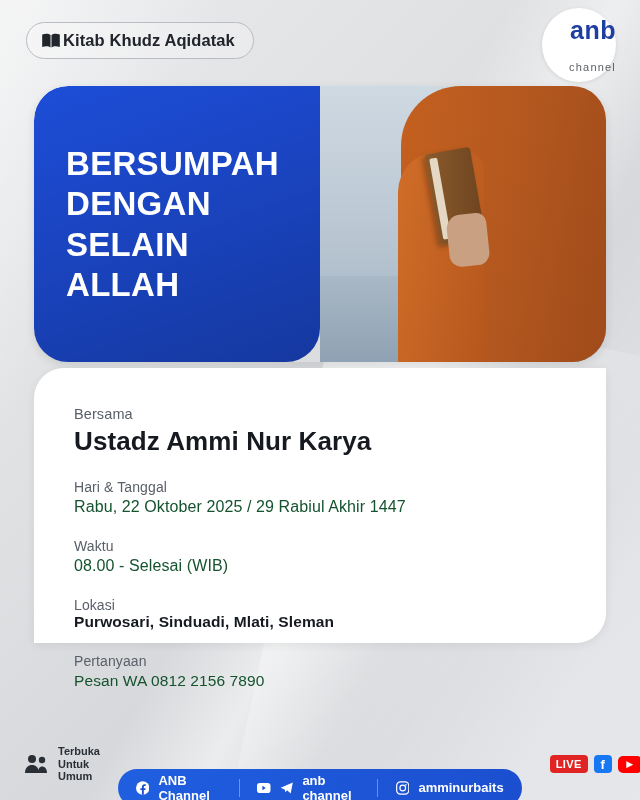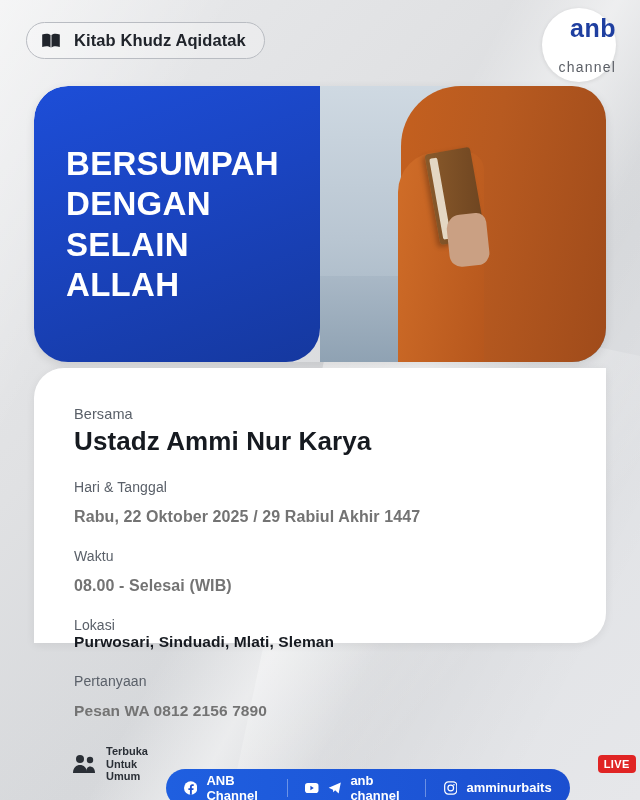--- a/index.html
+++ b/index.html
@@ -31,21 +31,21 @@
     transform: rotate(12deg);
     pointer-events: none;
   }
 
   
   .header {
     position: absolute; top: 22px; left: 26px;
     display: flex; align-items: center;
   }
   .kitab-pill {
-    display: flex; align-items: center; gap: 13px;
+    display: flex; align-items: center; gap: 2px;
     border: 1.5px solid #b9bcc2;
     border-radius: 22px;
     padding: 8px 18px 8px 14px;
     background: rgba(255,255,255,0.25);
   }
   .book-icon { width: 20px; height: 16px; display:block; }
   .kitab-title {
     font-size: 16.5px; font-weight: 700; color: #20242b; letter-spacing: .1px;
   }
   .kitab-sub {
@@ -53,21 +53,21 @@
   }
 
   .logo {
     position: absolute; top: 8px; right: 24px;
     width: 74px; height: 74px; border-radius: 50%;
     background: #ffffff;
     display: flex; flex-direction: column; align-items: flex-end; justify-content: center;
     box-shadow: 0 1px 4px rgba(0,0,0,0.10);
   }
   .logo-main { font-size: 25px; font-weight: 700; color: #1f3fa0; line-height: 1; letter-spacing: .5px; }
-  .logo-sub { font-size: 14px; color: #5b5f66; letter-spacing: 1.2px; margin-top: 18px; }
+  .logo-sub { font-size: 11px; color: #5b5f66; letter-spacing: 1.2px; margin-top: 18px; }
 
   
   .hero {
     position: absolute; top: 86px; left: 34px;
     width: 572px; height: 276px;
     border-radius: 34px 34px 34px 34px;
     overflow: hidden;
     display: flex;
     box-shadow: 0 3px 10px rgba(0,0,0,0.10);
   }
@@ -135,29 +135,29 @@
   }
   .label {
     font-size: 14.5px; color: #5a6069; font-weight: 500; letter-spacing: .1px;
   }
   .speaker {
     font-size: 26px; font-weight: 800; color: #161a20; margin-top: 4px; letter-spacing: .1px;
   }
   .field { margin-top: 22px; }
   .field .label { font-size: 14px; }
   .value {
-    font-size: 16px; font-weight: 700; color: #737373; margin-top: 13px; letter-spacing: .1px;
+    font-size: 16px; font-weight: 400; color: #14532d; margin-top: 3px; letter-spacing: .1px;
   }
   .value.small { font-size: 15.5px; }
   .value2 { font-size: 15.5px; font-weight: 800; color: #161a20; letter-spacing: .1px; }
 
   
   .footer {
     position: absolute; left: 0; bottom: 0; width: 640px; height: 72px;
-    display: flex; align-items: center; padding-left: 48px;
+    display: flex; align-items: center;
   }
   .terbuka {
     display: flex; align-items: center; gap: 8px;
     margin-left: 24px;
   }
   .people-icon { width: 26px; height: 24px; }
   .terbuka-text { font-size: 11px; font-weight: 700; color: #2a2f36; line-height: 1.15; white-space: pre-line; }
 
   .social-bar {
     margin-left: 18px;

